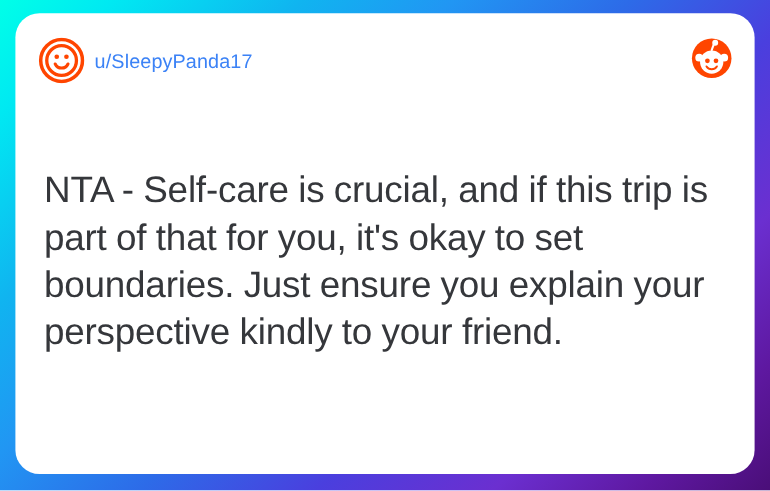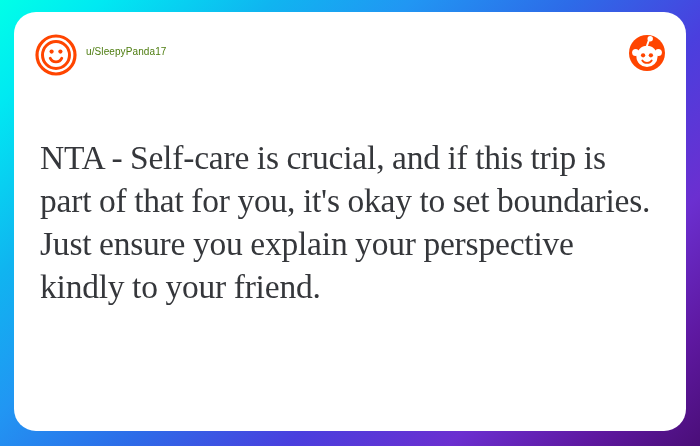--- a/index.html
+++ b/index.html
@@ -55,40 +55,39 @@
     left: 21px;
     top: 22px;
     width: 42px;
     height: 42px;
   }
 
   .username {
     position: absolute;
     left: 72px;
     top: 34px;
-    font-size: 10px;
+    font-size: 18px;
     letter-spacing: 0.1px;
-    color: #4d7c0f;
+    color: #3b82f6;
     white-space: nowrap;
   }
 
   .brand-logo {
     position: absolute;
     right: 20px;
     top: 22px;
     width: 38px;
     height: 38px;
   }
 
   .card-body {
     position: absolute;
     left: 26px;
     right: 22px;
-    top: 124px;
-    font-family: Liberation Serif, serif;
+    top: 140px;
   }
 
   .body-text {
     margin: 0;
     font-size: 33.5px;
     line-height: 43px;
     color: #35373B;
     letter-spacing: -0.2px;
     font-weight: 400;
     word-spacing: -0.5px;

